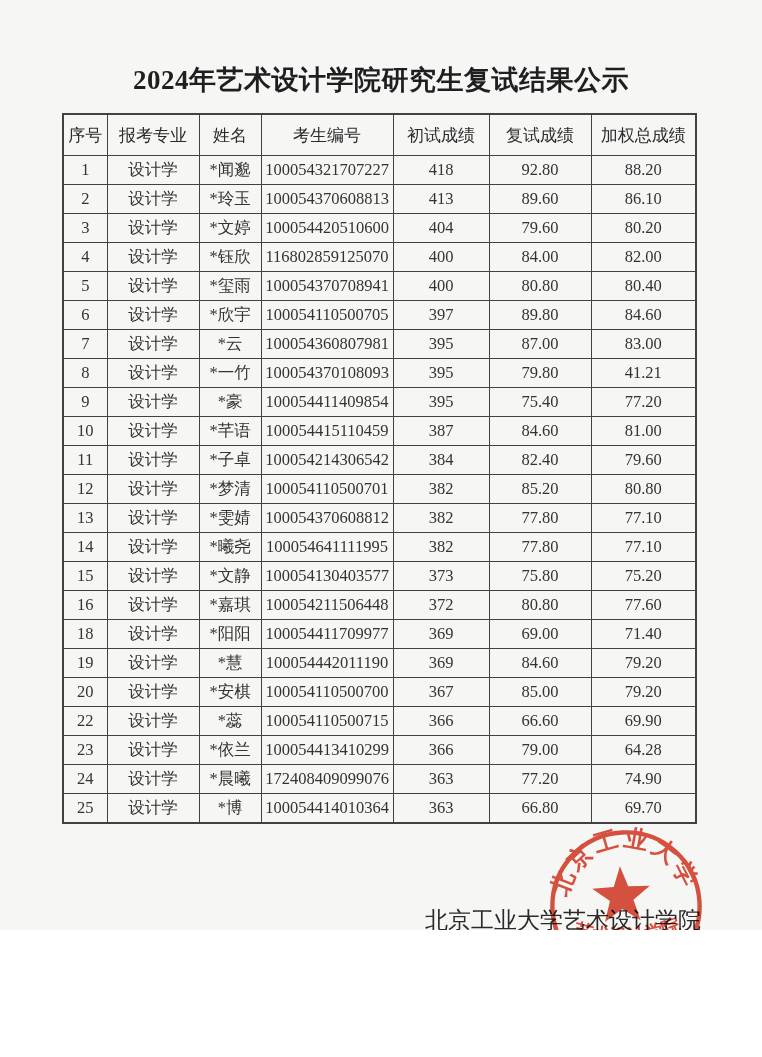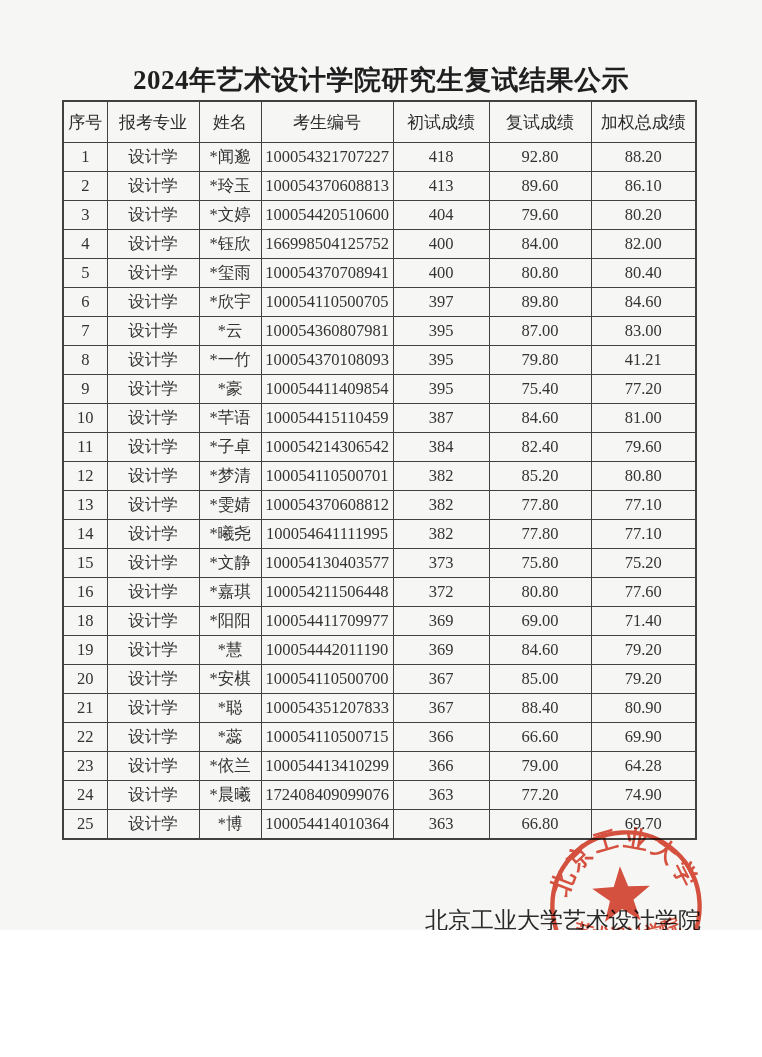--- a/index.html
+++ b/index.html
@@ -10,21 +10,21 @@
     font-family:"Liberation Serif","DejaVu Serif",serif;
     color:#2e2e2e;
     overflow:hidden;
   }
   .title {
     position:absolute; top:62px; left:0; width:100%;
     margin:0; text-align:center;
     font-size:27px; font-weight:bold; letter-spacing:0.5px; color:#1f1f1f;
   }
   .results-table {
-    position:absolute; left:62px; top:100px; width:633px;
+    position:absolute; left:62px; top:113px; width:633px;
     border-collapse:collapse; table-layout:fixed;
     font-size:17px; color:#333;
     background:transparent;
     border:2px solid #414141;
   }
   .results-table th, .results-table td {
     border:1.5px solid #414141;
     text-align:center; vertical-align:middle;
     padding:0; font-weight:normal;
     overflow:hidden; white-space:nowrap;
@@ -98,21 +98,21 @@
           <td>*文婷</td>
           <td>100054420510600</td>
           <td>404</td>
           <td>79.60</td>
           <td>80.20</td>
         </tr>
         <tr>
           <td>4</td>
           <td>设计学</td>
           <td>*钰欣</td>
-          <td>166998504125752</td>
+          <td>116802859125070</td>
           <td>400</td>
           <td>84.00</td>
           <td>82.00</td>
         </tr>
         <tr>
           <td>5</td>
           <td>设计学</td>
           <td>*玺雨</td>
           <td>100054370708941</td>
           <td>400</td>
@@ -237,29 +237,20 @@
           <td>79.20</td>
         </tr>
         <tr>
           <td>20</td>
           <td>设计学</td>
           <td>*安棋</td>
           <td>100054110500700</td>
           <td>367</td>
           <td>85.00</td>
           <td>79.20</td>
-        </tr>
-        <tr>
-          <td>21</td>
-          <td>设计学</td>
-          <td>*聪</td>
-          <td>100054351207833</td>
-          <td>367</td>
-          <td>88.40</td>
-          <td>80.90</td>
         </tr>
         <tr>
           <td>22</td>
           <td>设计学</td>
           <td>*蕊</td>
           <td>100054110500715</td>
           <td>366</td>
           <td>66.60</td>
           <td>69.90</td>
         </tr>

